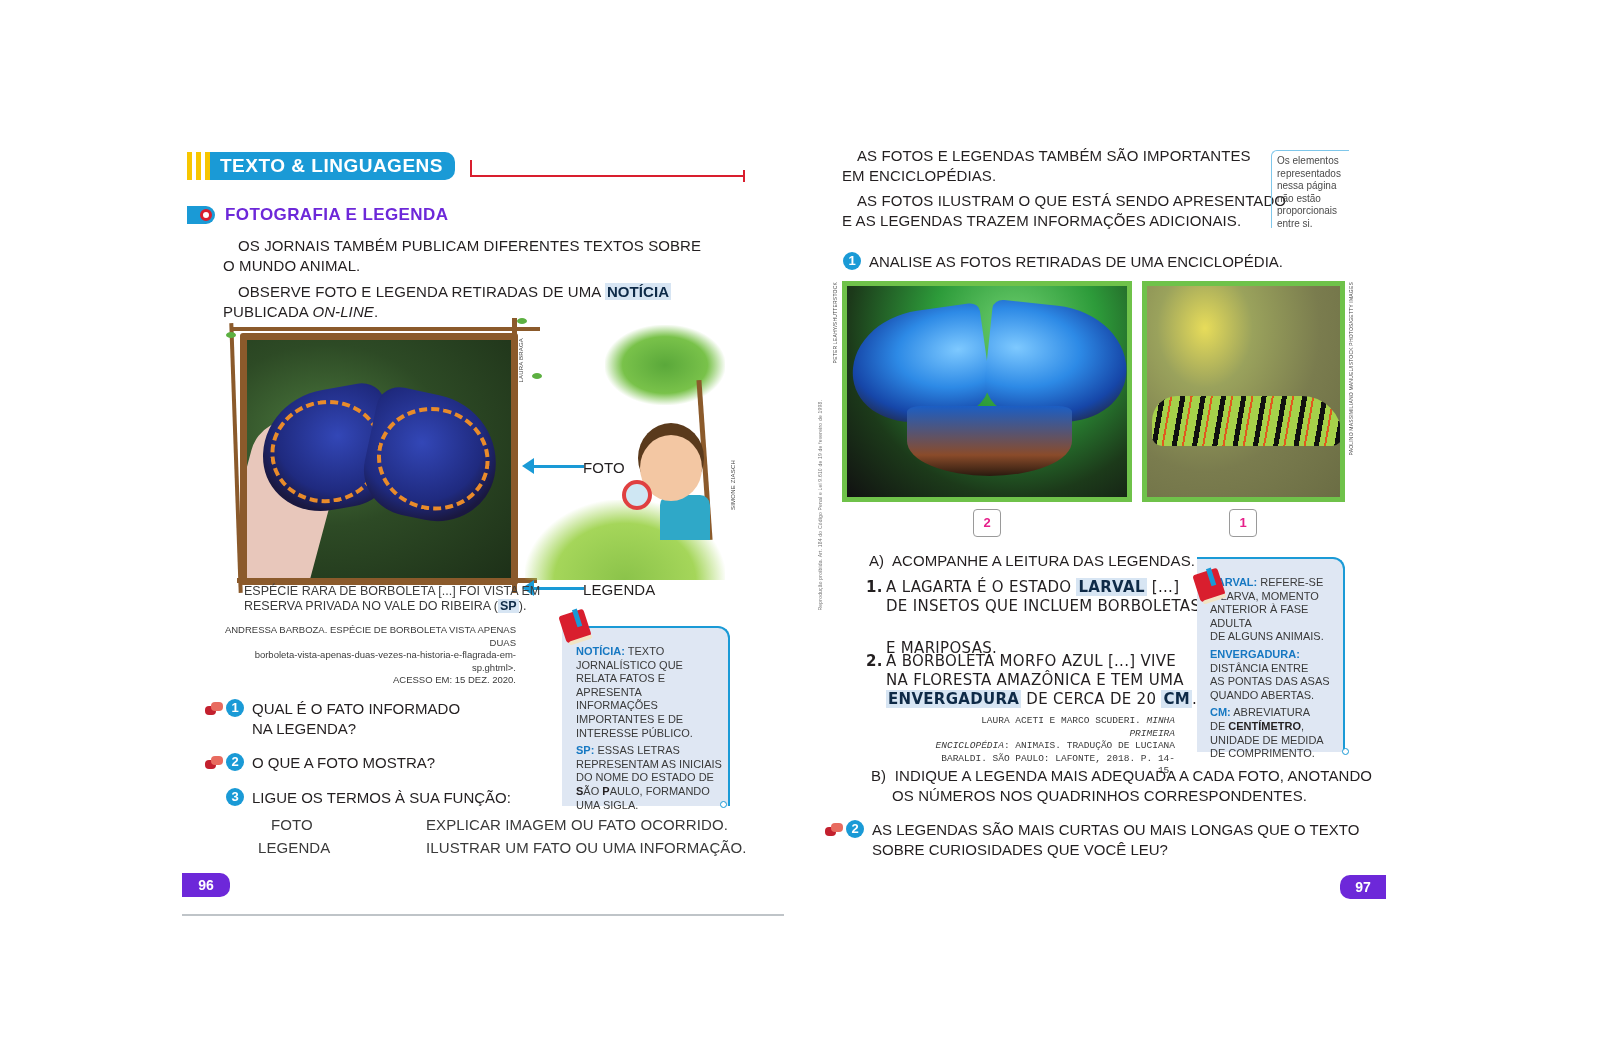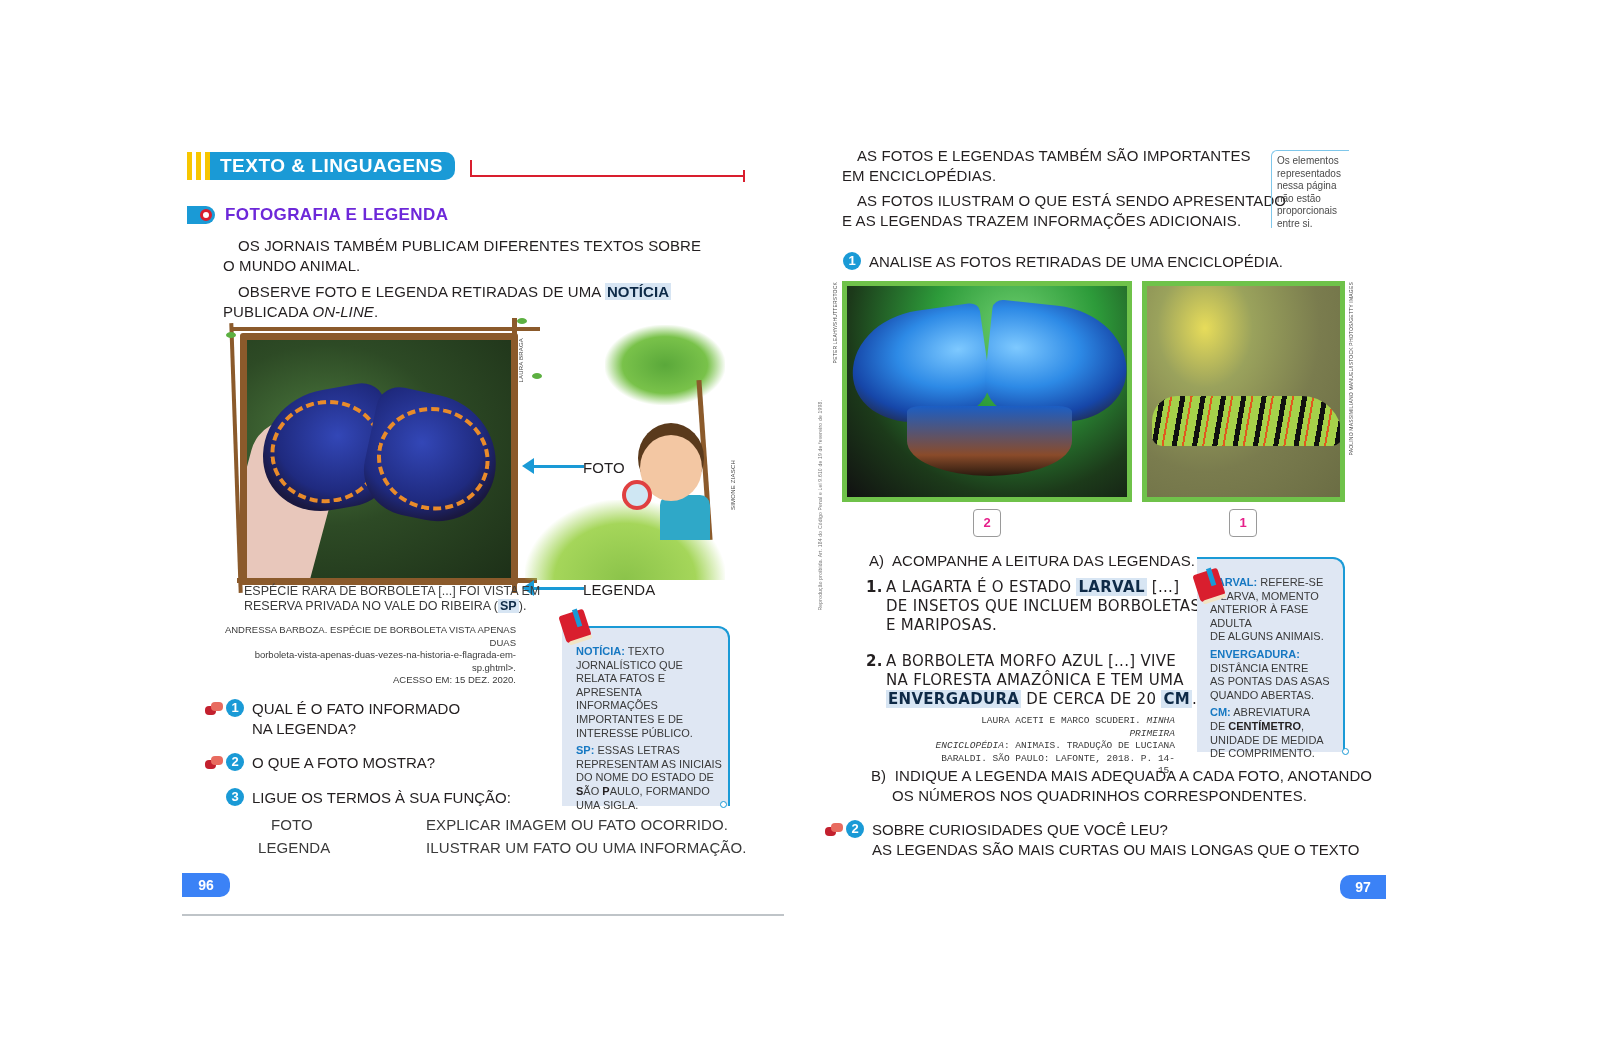--- a/index.html
+++ b/index.html
@@ -73,21 +73,21 @@
 
   
   .q { display: flex; align-items: flex-start; font-size: 15px; line-height: 20px; }
   .talk-icon { width: 18px; height: 16px; position: relative; margin-right: 3px; margin-top: 3px; }
   .talk-icon span { position: absolute; border-radius: 4px; }
   .talk-icon .b1 { left: 0; top: 4px; width: 11px; height: 9px; background: #c3202e; }
   .talk-icon .b2 { left: 6px; top: 0; width: 12px; height: 9px; background: #e86b5f; }
   .num-badge { width: 18px; height: 18px; border-radius: 50%; background: #1a9ad6; color: #fff; font-weight: bold;
                font-size: 13px; line-height: 18px; text-align: center; margin-right: 8px; flex-shrink: 0; }
 
-  .page-num { width: 48px; height: 24px; background: #3b82f6; color: #fff; font-weight: bold; font-size: 14px;
+  .page-num { width: 48px; height: 24px; background: #6d28d9; color: #fff; font-weight: bold; font-size: 14px;
               line-height: 24px; text-align: center; }
   .pn-left { left: 182px; top: 873px; border-radius: 0 10px 10px 0; }
   .pn-right { left: 1340px; top: 875px; border-radius: 10px 0 0 10px; width: 46px; }
   .bottom-rule { left: 182px; top: 914px; width: 602px; height: 2px; background: #bfc4c8; }
 
   
   .note-box { left: 1271px; top: 150px; width: 78px; height: 78px; border-top: 1.5px solid #7fc7ea;
               border-left: 1.5px solid #7fc7ea; border-radius: 6px 0 0 0; box-sizing: border-box;
               font-size: 10px; line-height: 12.5px; color: #4a4a4a; padding: 4px 0 0 5px; }
   .photo-box { border: 5px solid #6fc24a; box-sizing: border-box; overflow: hidden; }
@@ -275,21 +275,21 @@
 <div class="abs answer-box" style="left:973px; top:509px;">2</div>
 <div class="abs answer-box" style="left:1229px; top:509px;">1</div>
 
 <div class="abs txt" style="left:869px; top:551px;">
   <span>A)</span>&nbsp; <span>ACOMPANHE A LEITURA DAS LEGENDAS.</span>
 </div>
 
 <div class="abs leg-text" style="left:866px; top:578px;">
   <div><span class="leg-num">1.</span><span>A LAGARTA É O ESTADO </span><span class="hl">LARVAL</span><span> [...]</span></div>
   <div style="padding-left:20px;">DE INSETOS QUE INCLUEM BORBOLETAS</div>
-  <div style="padding-left:20px;">E MARIPOSAS.</div>
+  <div style="padding-left:20px;margin-top:23px;">E MARIPOSAS.</div>
 </div>
 
 <div class="abs leg-text" style="left:866px; top:652px;">
   <div><span class="leg-num">2.</span><span>A BORBOLETA MORFO AZUL [...] VIVE</span></div>
   <div style="padding-left:20px;">NA FLORESTA AMAZÔNICA E TEM UMA</div>
   <div style="padding-left:20px;"><span class="hl">ENVERGADURA</span><span> DE CERCA DE 20 </span><span class="hl">CM</span><span>.</span></div>
 </div>
 
 <div class="abs small-ref" style="left:930px; top:715px; width:245px;font-family:Liberation Mono, monospace;">
   <div><span>LAURA ACETI E MARCO SCUDERI. </span><span class="ital">MINHA PRIMEIRA</span></div>
@@ -319,18 +319,18 @@
   <div style="padding-left:21px;">OS NÚMEROS NOS QUADRINHOS CORRESPONDENTES.</div>
 </div>
 
 <div class="abs q" style="left:825px; top:820px;">
   <div class="talk-icon">
       <span class="b1"></span>
       <span class="b2"></span>
     </div>
   <div class="num-badge">2</div>
   <div>
+      <div>AS LEGENDAS SÃO MAIS CURTAS OU MAIS LONGAS QUE O TEXTO</div>
       <div>SOBRE CURIOSIDADES QUE VOCÊ LEU?</div>
-      <div>AS LEGENDAS SÃO MAIS CURTAS OU MAIS LONGAS QUE O TEXTO</div>
     </div>
 </div>
 
 <div class="abs page-num pn-right">97</div>
 
 </body></html>

